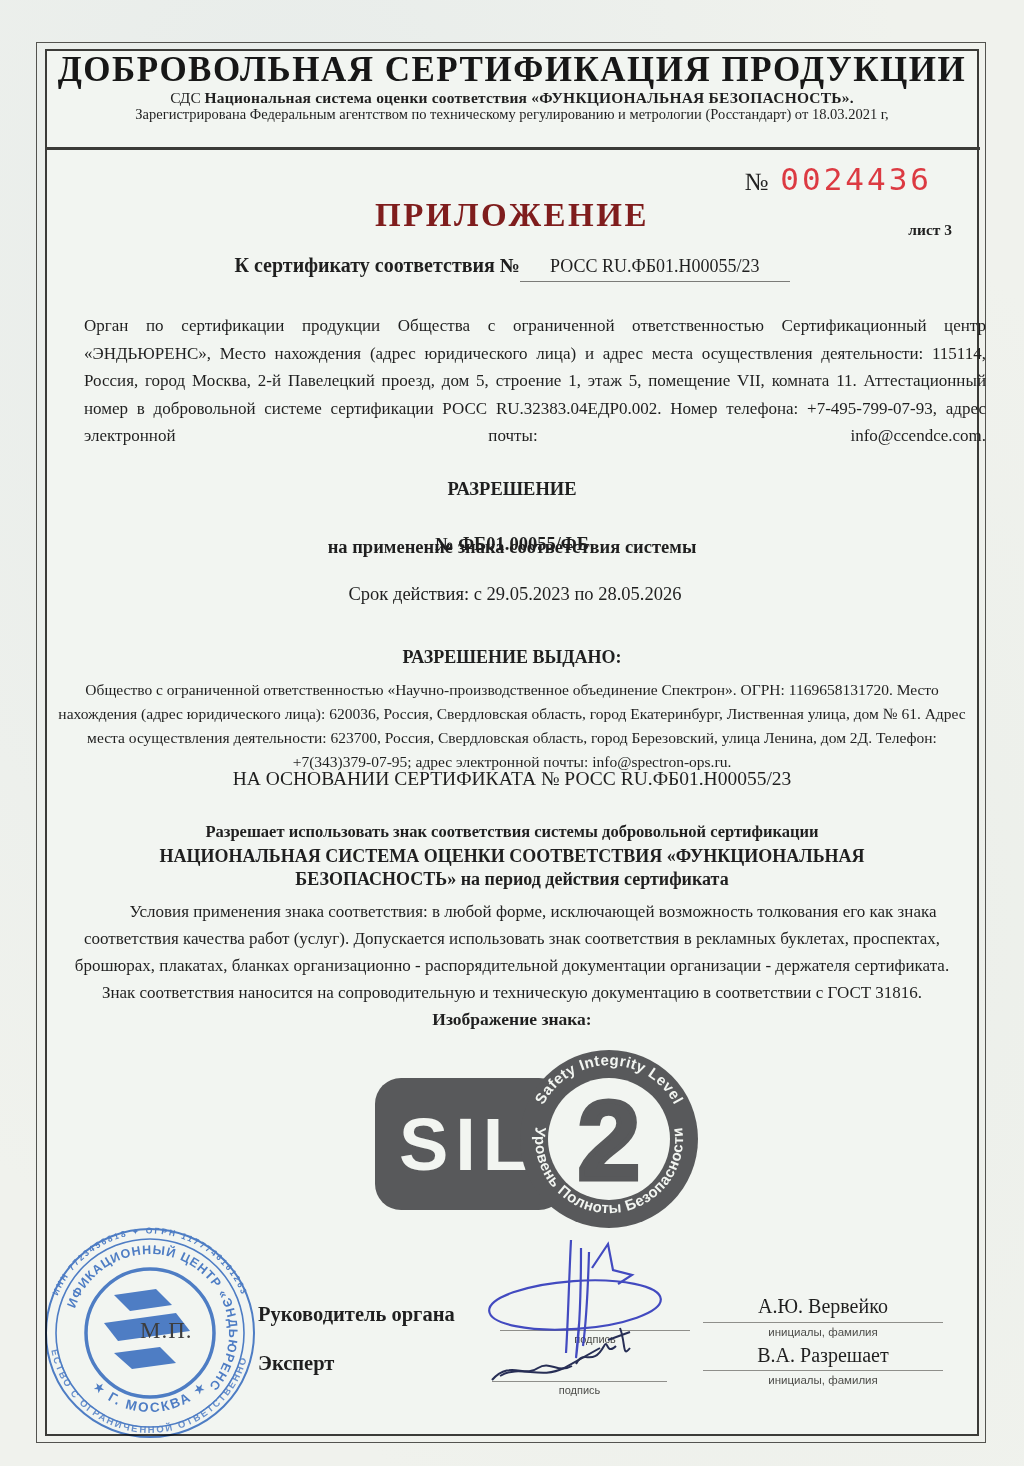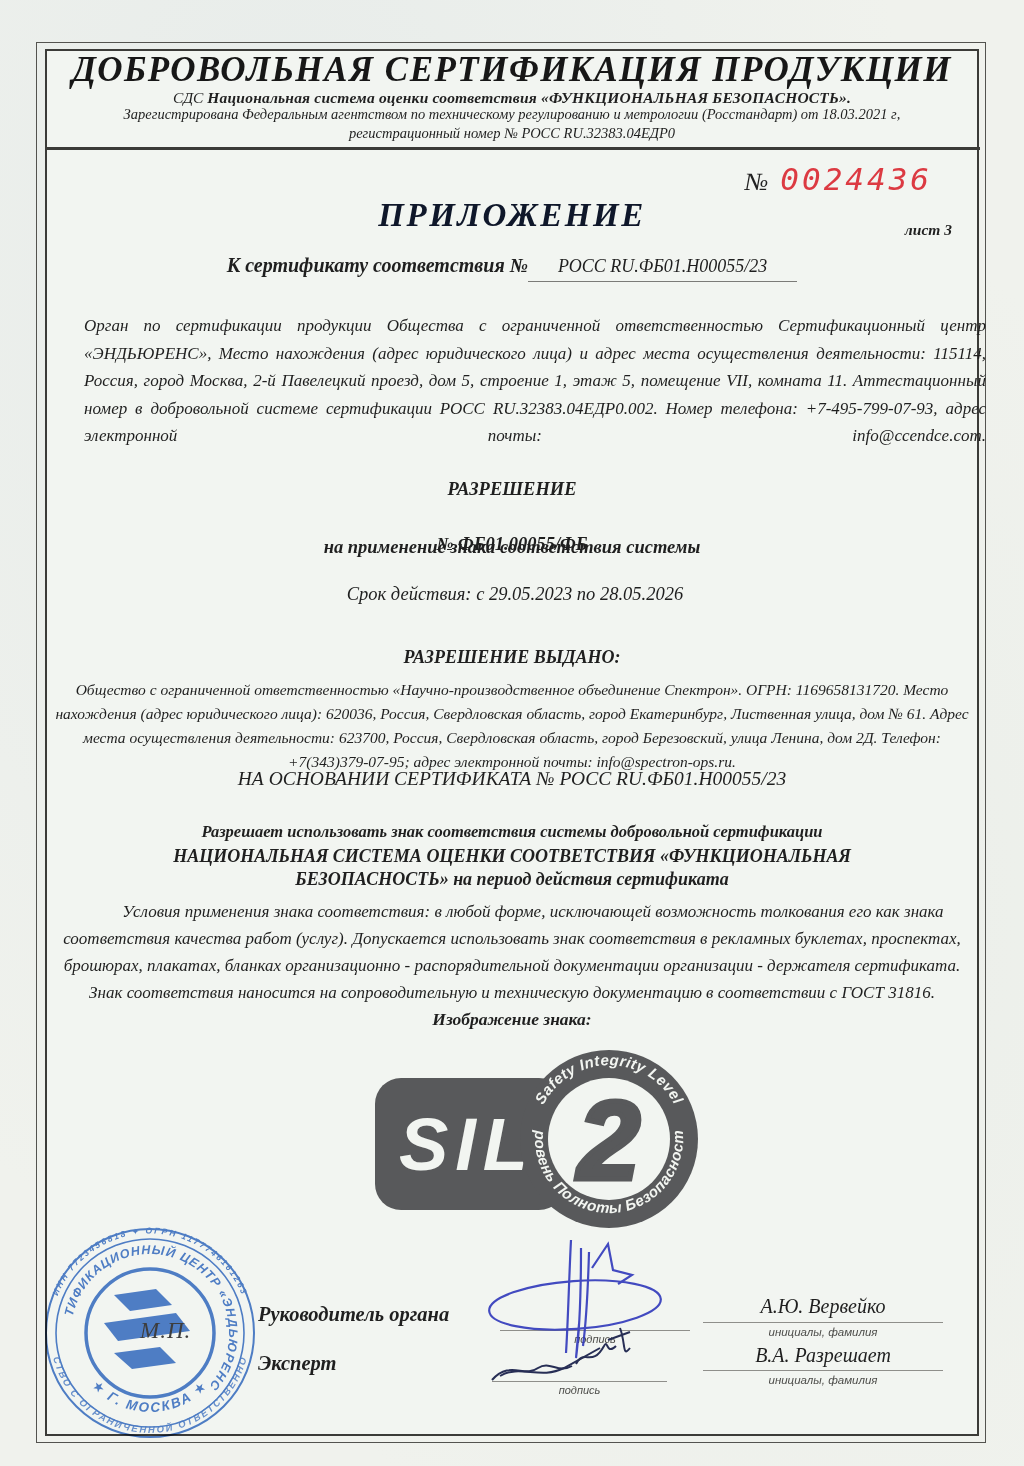--- a/index.html
+++ b/index.html
@@ -1,36 +1,36 @@
 <!DOCTYPE html>
 <html><head>
 <meta charset="utf-8">
 <style>
   html,body{margin:0;padding:0;background:#e7eae4;}
   .page{position:relative;width:1024px;height:1466px;background:#f0f2ed;
-        font-family:"Liberation Serif","DejaVu Serif",serif;color:#1f1f1f;overflow:hidden;margin:0 auto;font-style:italic;}
+        font-family:"Liberation Serif","DejaVu Serif",serif;color:#1f1f1f;overflow:hidden;margin:0 auto;}
   .page::before{content:"";position:absolute;inset:0;pointer-events:none;
         background:radial-gradient(ellipse at 28% 18%,rgba(208,220,226,.28),transparent 60%),
                    radial-gradient(ellipse at 72% 62%,rgba(214,224,219,.22),transparent 55%);}
   .abs{position:absolute;}
   .center{left:0;right:0;text-align:center;}
   .border-outer{left:36px;top:42px;width:948px;height:1399px;border:1.5px solid #53534f;}
   .border-inner{left:45px;top:49px;width:930px;height:1383px;border:2.5px solid #3b3b38;background:#f2f5f1;}
   .header-sep{left:45px;top:147px;width:935px;height:2.5px;background:#3b3b38;}
   .z{z-index:2;}
   .doc-title{top:50px;font-size:35px;font-weight:bold;letter-spacing:1.5px;color:#171717;}
   .sds-line{top:89px;font-size:15.5px;}
   .sds-line b{letter-spacing:.2px;}
   .reg-line1{top:106px;font-size:14.5px;}
   .reg-line2{top:125px;font-size:14.5px;}
   .number-row{top:161px;right:92px;display:flex;align-items:baseline;gap:12px;}
   .number-sign{font-size:25px;color:#222;}
   .number-digits{font-family:"DejaVu Sans Mono","Liberation Mono",monospace;font-size:31px;
                  color:#dc3a42;letter-spacing:3px;}
-  .app-title{top:197px;font-size:33px;font-weight:bold;letter-spacing:2.5px;color:#0f172a;}
+  .app-title{top:197px;font-size:33px;font-weight:bold;letter-spacing:2.5px;color:#7f1d1d;}
   .sheet{top:221px;right:72px;font-size:15.5px;font-weight:bold;}
   .cert-row{top:254px;left:0;right:0;display:flex;justify-content:center;align-items:baseline;gap:0;}
   .cert-label{font-size:20px;font-weight:bold;}
   .cert-value{font-size:18px;border-bottom:1.2px solid #7b7b78;padding:0 30px 4px 30px;}
   .org-par{top:312px;left:84px;width:902px;font-size:17px;line-height:27.5px;text-align:justify;text-align-last:justify;}
   .h-bold{font-weight:bold;}
   .t478{top:479px;font-size:18.5px;}
   .t506{top:537px;font-size:18.5px;}
   .t534{top:534px;font-size:18.5px;}
   .t584{top:584px;font-size:18.5px;padding-left:6px;}
@@ -78,21 +78,20 @@
   <div class="abs border-outer"></div>
   <div class="abs border-inner"></div>
   <div class="abs header-sep"></div>
 
   <div class="abs center z doc-title">ДОБРОВОЛЬНАЯ СЕРТИФИКАЦИЯ ПРОДУКЦИИ</div>
   <div class="abs center z sds-line">
     <span>СДС</span>
     <b>Национальная система оценки соответствия «ФУНКЦИОНАЛЬНАЯ БЕЗОПАСНОСТЬ».</b>
   </div>
   <div class="abs center z reg-line1">Зарегистрирована Федеральным агентством по техническому регулированию и метрологии (Росстандарт) от 18.03.2021 г,</div>
-  <div class="abs center z reg-line2">регистрационный номер № РОСС RU.32383.04ЕДР0</div>
 
   <div class="abs z number-row">
     <span class="number-sign">№</span>
     <span class="number-digits">0024436</span>
   </div>
 
   <div class="abs center z app-title">ПРИЛОЖЕНИЕ</div>
   <div class="abs z sheet">лист 3</div>
 
   <div class="abs z cert-row">

